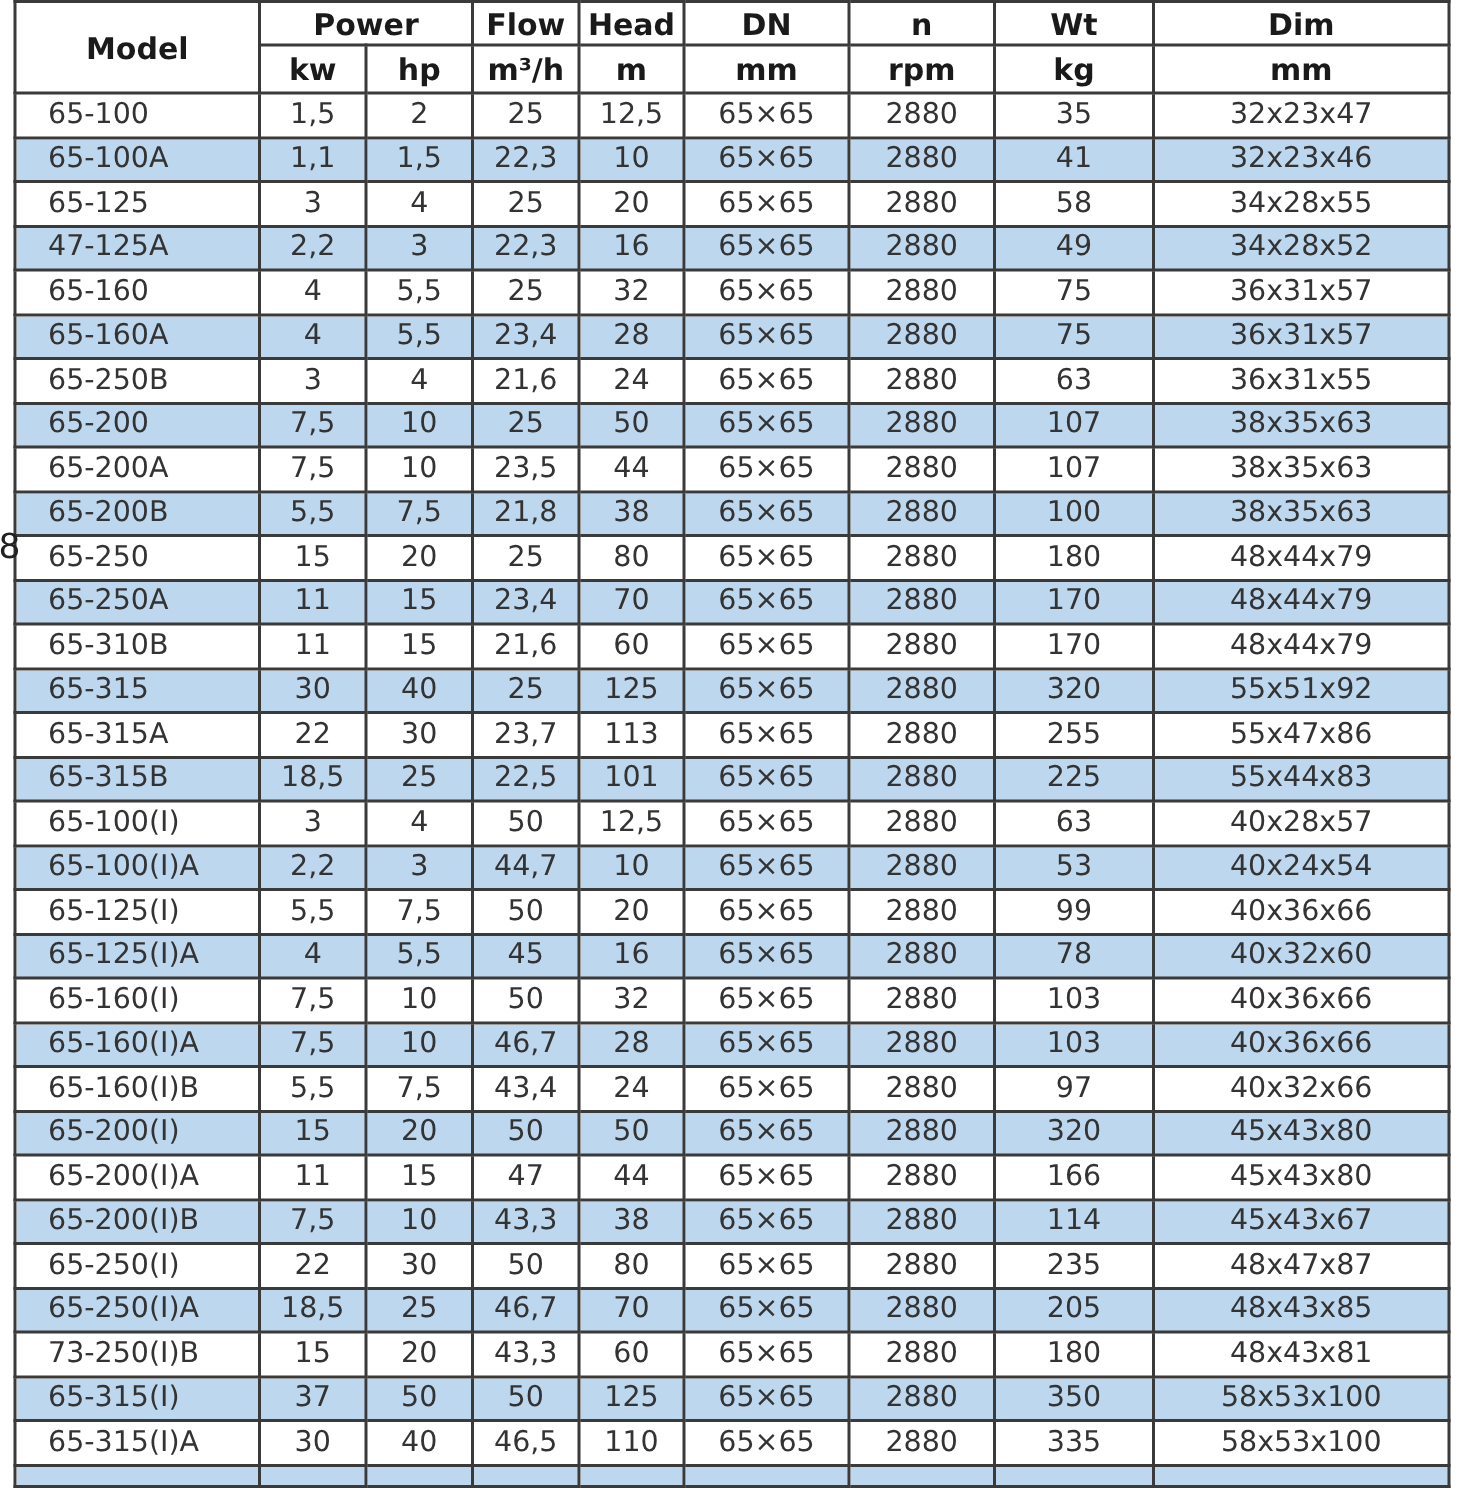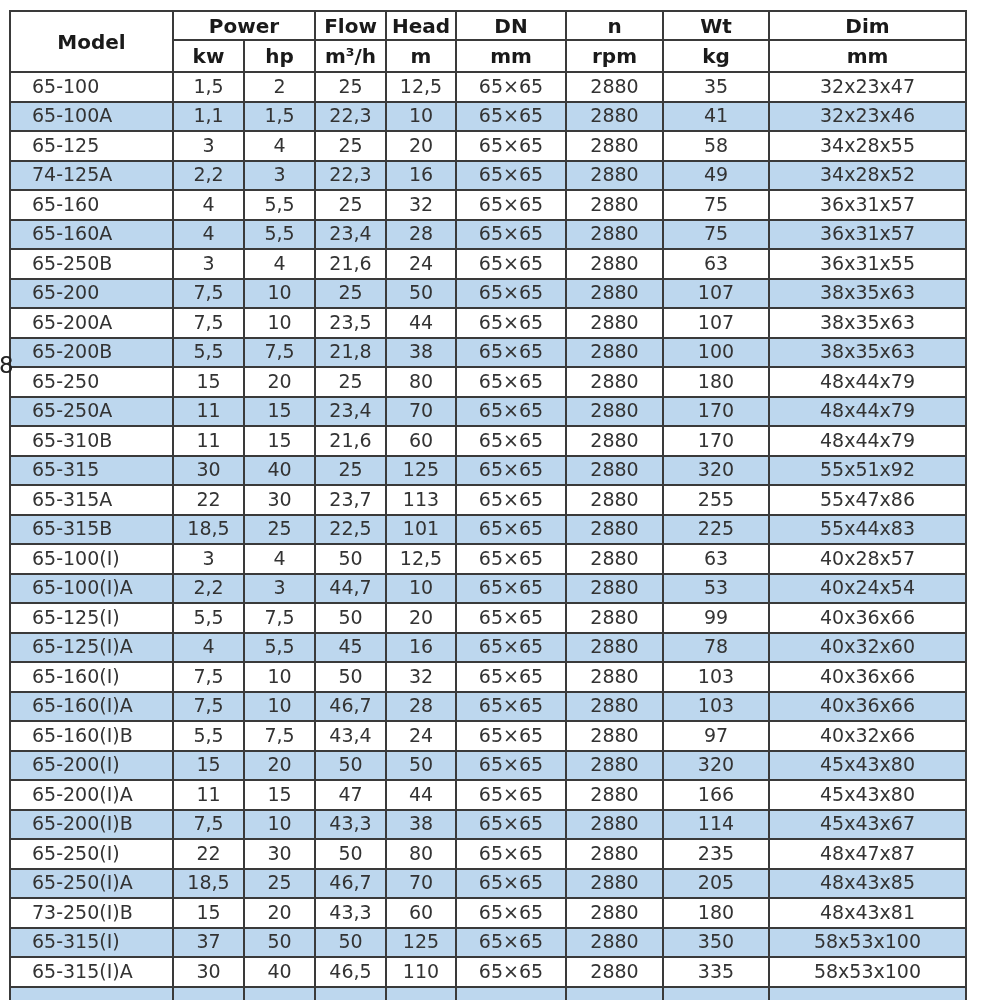--- a/index.html
+++ b/index.html
@@ -12,21 +12,21 @@
     font-family: "DejaVu Sans", "Liberation Sans", sans-serif;
   }
   .page {
     position: relative;
     width: 986px;
     height: 1000px;
   }
   table.spec {
     position: absolute;
     left: 9px;
-    top: 10px;
+    top: 0;
     width: 956px;
     border-collapse: collapse;
     table-layout: fixed;
   }
   table.spec th, table.spec td {
     border: 2px solid #3a3a3a;
     overflow: hidden;
     white-space: nowrap;
   }
   table.spec th {
@@ -130,21 +130,21 @@
       <td>3</td>
       <td>4</td>
       <td>25</td>
       <td>20</td>
       <td>65×65</td>
       <td>2880</td>
       <td>58</td>
       <td>34x28x55</td>
     </tr>
         <tr class="alt">
-      <td class="model-cell">74-125A</td>
+      <td class="model-cell">47-125A</td>
       <td>2,2</td>
       <td>3</td>
       <td>22,3</td>
       <td>16</td>
       <td>65×65</td>
       <td>2880</td>
       <td>49</td>
       <td>34x28x52</td>
     </tr>
         <tr>

